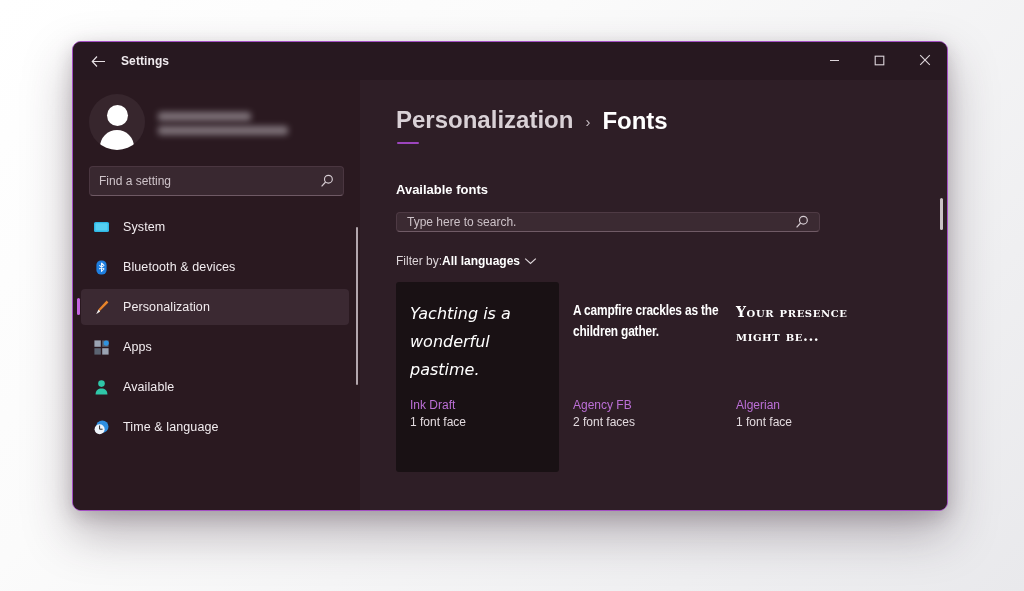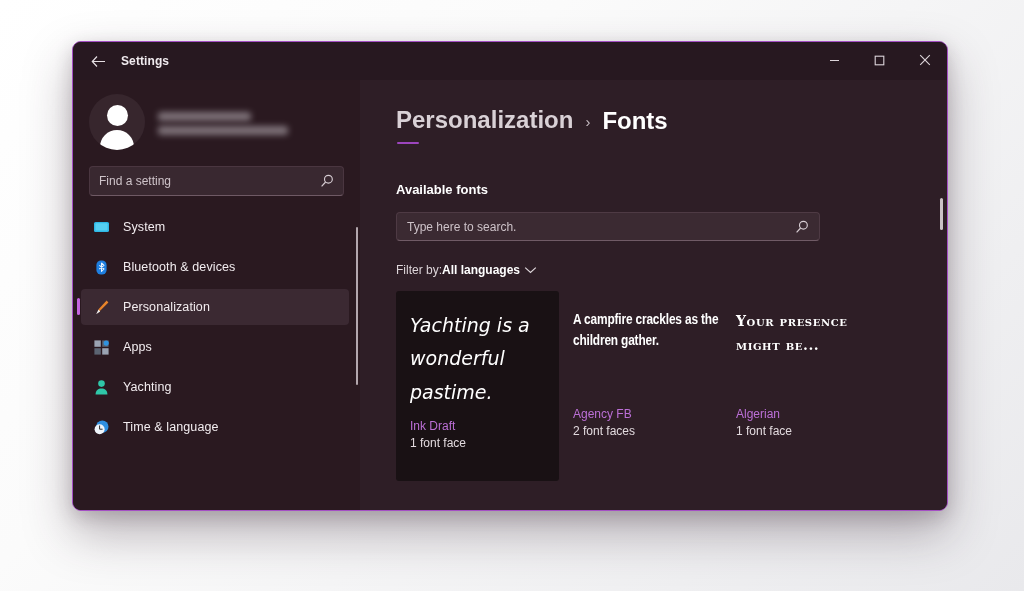--- a/index.html
+++ b/index.html
@@ -230,21 +230,21 @@
   .section-title {
     font-size: 13px;
     font-weight: bold;
     color: #ffffff;
     margin-top: 46px;
     margin-bottom: 15px;
   }
 
   .font-search {
     width: 424px;
-    height: 29px;
+    height: 20px;
     background: #3b2a32;
     border: 1px solid #4e3a44;
     border-bottom: 1.6px solid #705b66;
     border-radius: 4px;
     display: flex;
     align-items: center;
     padding: 0 10px;
   }
   .font-search input {
     flex: 1;
@@ -280,21 +280,21 @@
   .card.hovered { background: #191114; }
   .preview {
     color: #ffffff;
     line-height: 1.28;
     margin-bottom: 10px;
     min-height: 88px;
   }
   .preview.script {
     font-family: "DejaVu Sans", sans-serif;
     font-style: italic;
-    font-size: 19px;
+    font-size: 16px;
     line-height: 1.75;
   }
   .preview.narrow {
     font-family: "Liberation Sans Narrow", "Liberation Sans", sans-serif;
     font-size: 14.5px;
     line-height: 1.45;
     font-weight: bold;
     letter-spacing: -0.2px;
     transform: scaleX(0.82);
     transform-origin: left top;
@@ -443,21 +443,21 @@
           <span class="nav-label">Apps</span>
         </div>
 
         <div class="nav-item">
           <span class="nav-icon">
             <svg width="17" height="17" viewBox="0 0 17 17">
                 <circle cx="8.5" cy="4.6" r="3.3" fill="#2fc7a8"></circle>
                 <path d="M2.6 15.4 C2.6 11.6 5.2 9.6 8.5 9.6 C11.8 9.6 14.4 11.6 14.4 15.4 Z" fill="#2fc7a8"></path>
               </svg>
           </span>
-          <span class="nav-label">Yachting</span>
+          <span class="nav-label">Available</span>
         </div>
 
         <div class="nav-item">
           <span class="nav-icon">
             <svg width="17" height="17" viewBox="0 0 17 17">
               <circle cx="9.3" cy="7.7" r="6.2" fill="#2f8fe0"></circle>
               <circle cx="6.6" cy="10.2" r="5" fill="#eef4fa"></circle>
               <path d="M6.6 6.9 V10.2 H9.2" stroke="#2a2a2a" stroke-width="1" fill="none" stroke-linecap="round"></path>
             </svg>
           </span>

